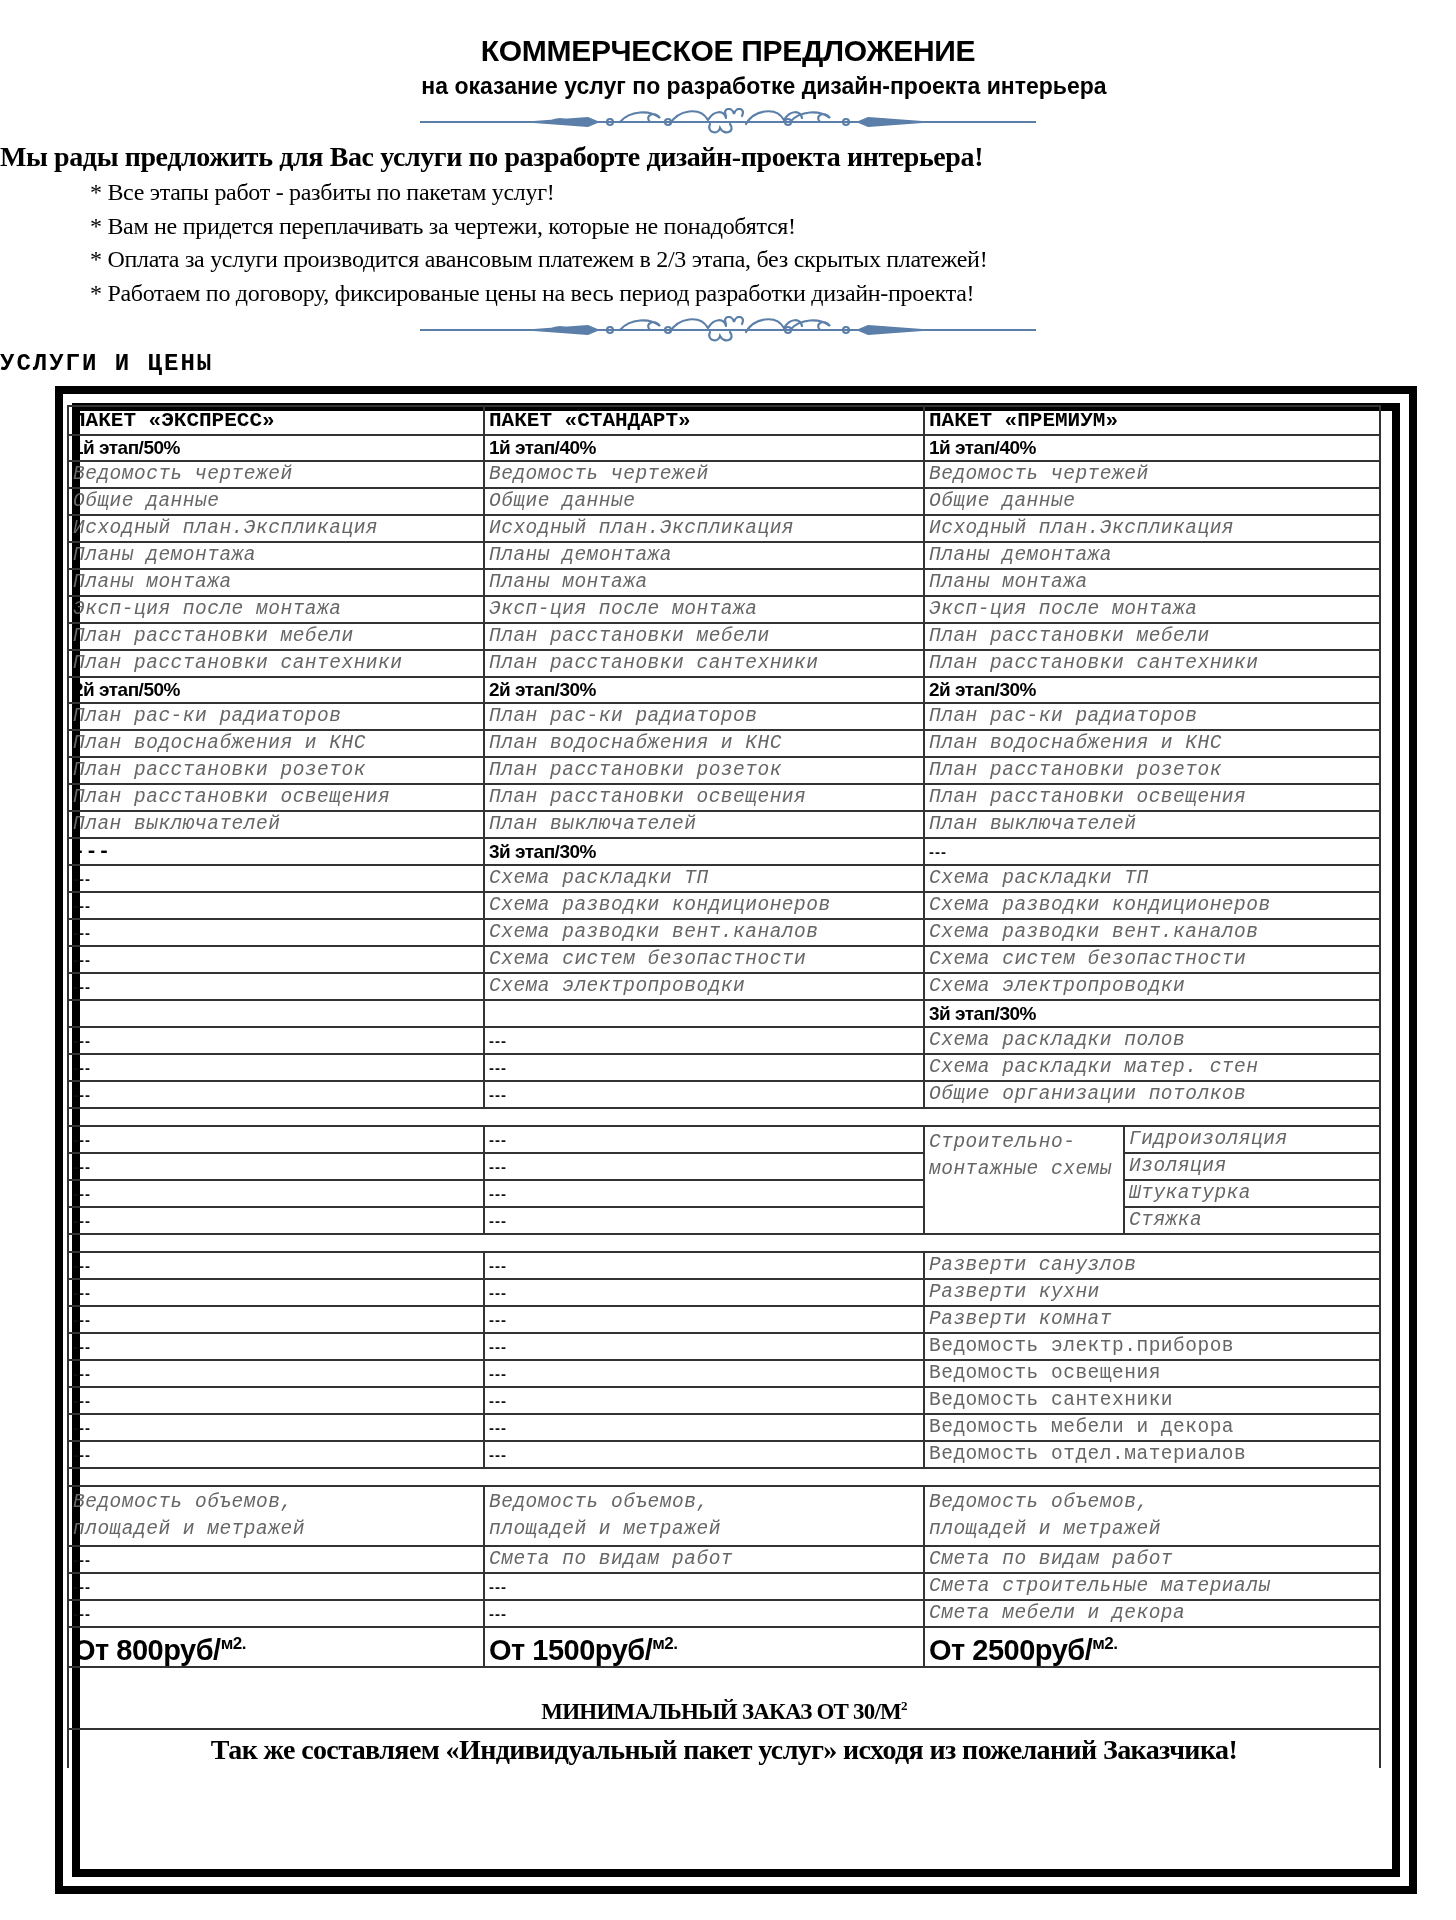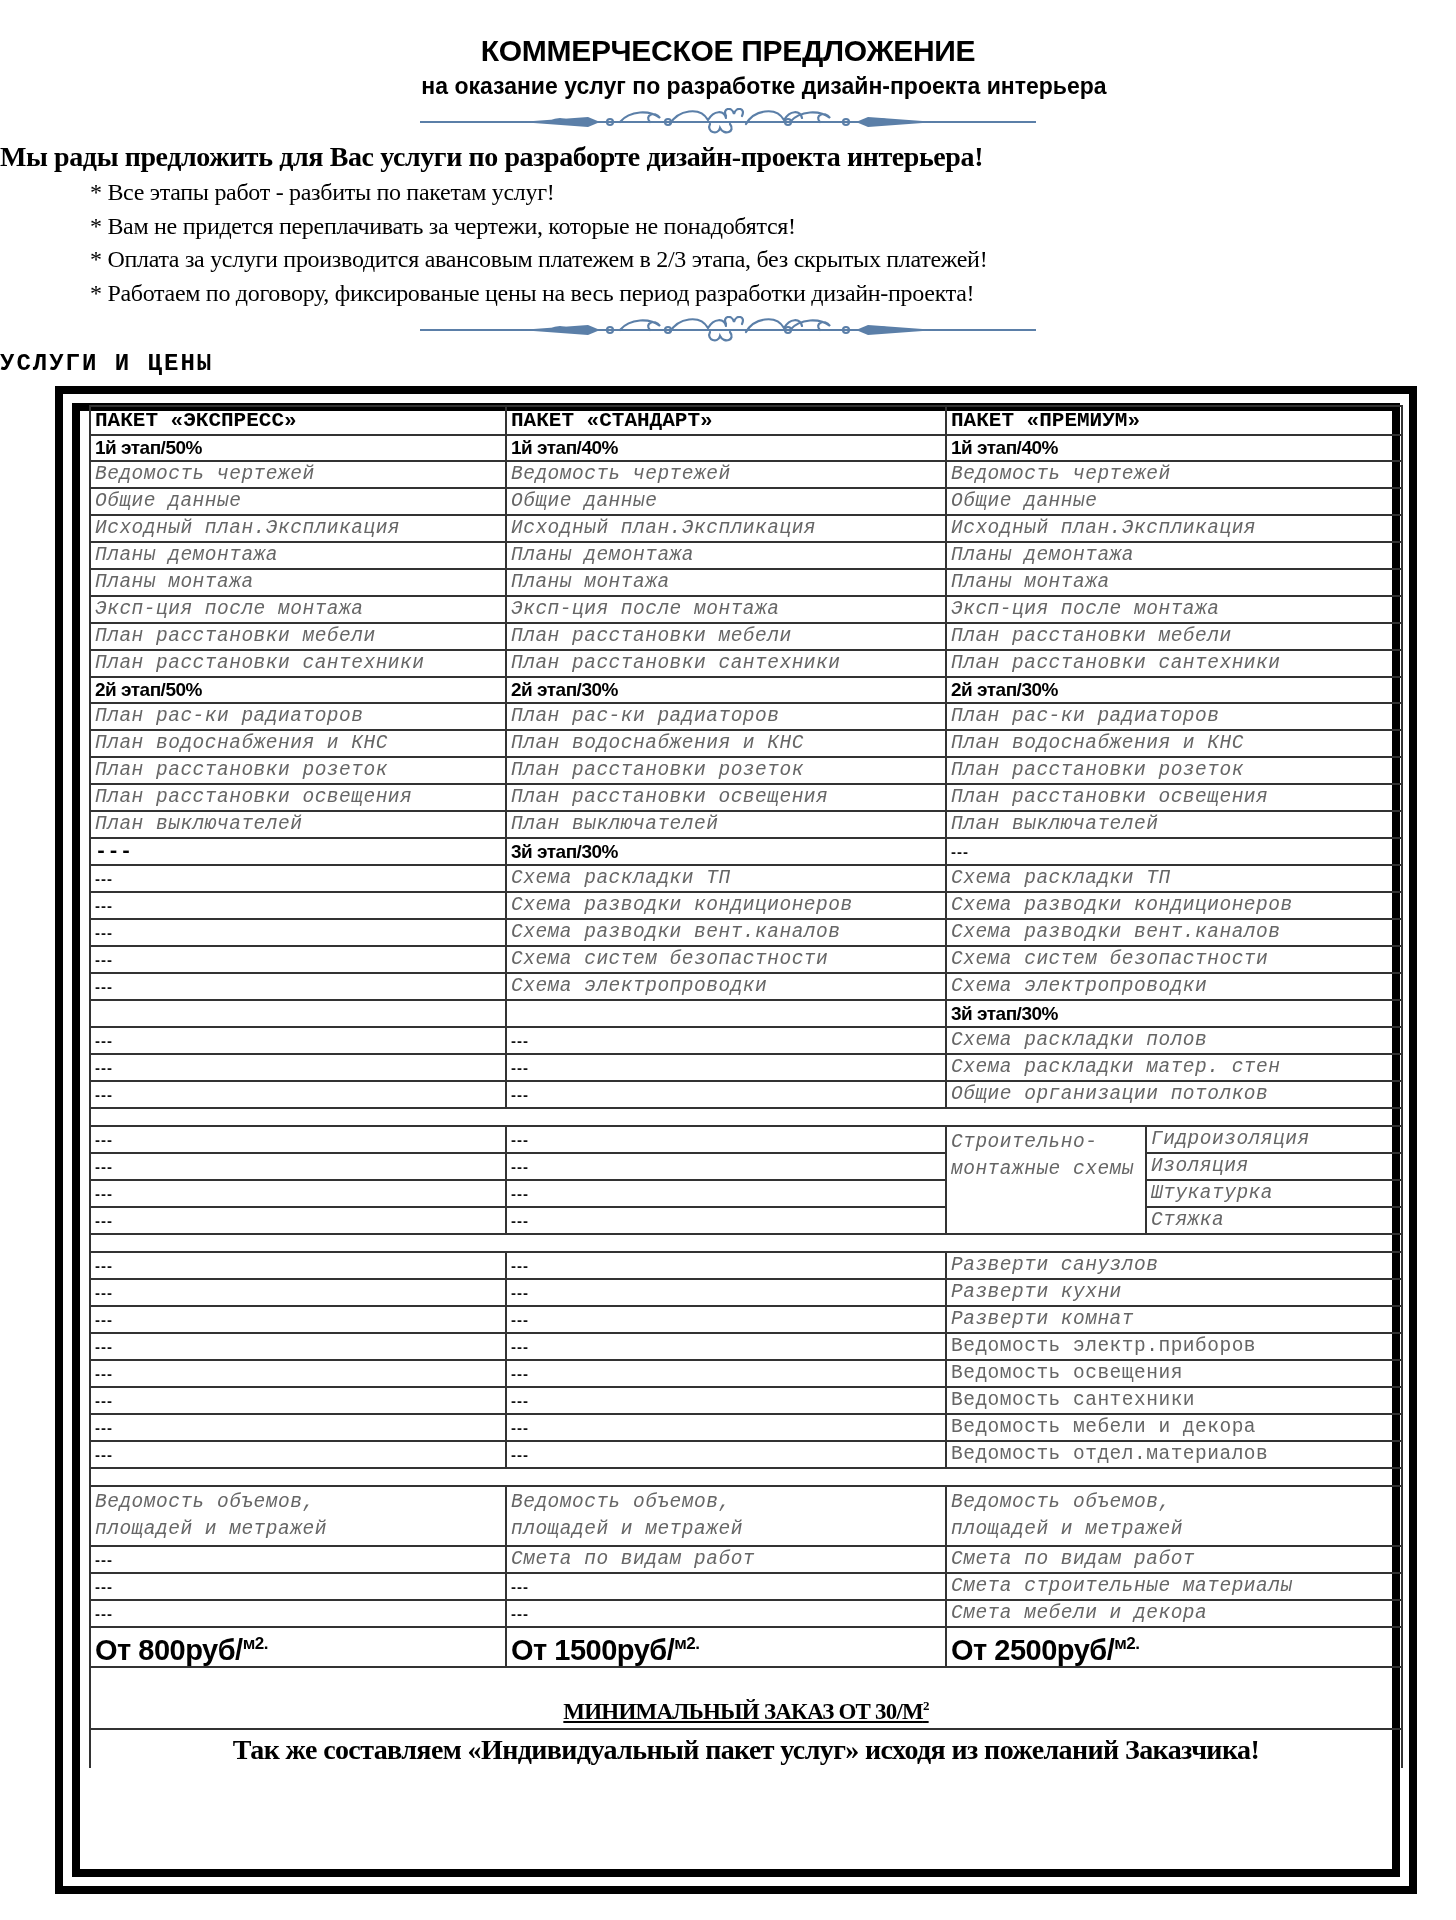--- a/index.html
+++ b/index.html
@@ -29,21 +29,21 @@
   }
   .frame-outer {
     position: absolute; left: 55px; top: 386px; width: 1346px; height: 1492px;
     border: 8px solid #000;
   }
   .frame-inner {
     position: absolute; left: 72px; top: 403px; width: 1312px; height: 1458px;
     border: 8px solid #000;
   }
   table.grid {
-    position: absolute; left: 89px; top: 405px; width: 1312px;
+    position: absolute; left: 67px; top: 405px; width: 1312px;
     border-collapse: collapse; table-layout: fixed;
   }
   table.grid td {
     border: 2px solid #333; height: 25px; padding: 0 4px; vertical-align: middle;
     white-space: nowrap; overflow: hidden;
     font-family: "Liberation Mono", monospace; font-style: italic; font-size: 19.5px; color: #666;
     letter-spacing: 0.5px; line-height: 25px;
   }
   table.grid td.head {
     font-family: "Liberation Mono", monospace; font-style: normal; font-weight: bold; font-size: 21px; color: #000;
@@ -64,21 +64,21 @@
   table.grid td.spacer { height: 16px; }
   table.grid td.two-line { line-height: 27px; height: 56px; white-space: normal; vertical-align: top; padding-top: 2px; }
   table.grid td.construct { vertical-align: top; white-space: normal; line-height: 27px; padding-top: 2px; }
   table.grid td.price {
     font-family: "Liberation Sans", sans-serif; font-style: normal; font-weight: bold; font-size: 29px; color: #000;
     text-align: left; height: 38px; letter-spacing: -0.5px;
   }
   table.grid td.price sup { font-size: 17px; vertical-align: 11px; font-weight: bold; }
   table.grid td.min-order {
     font-family: "Liberation Serif", serif; font-style: normal; font-weight: bold; font-size: 23px; color: #000;
-    text-align: center; height: 56px; vertical-align: bottom; padding-bottom: 4px; letter-spacing: -0.8px; text-decoration: underline;
+    text-align: center; height: 56px; vertical-align: bottom; padding-bottom: 4px; letter-spacing: -0.8px;
   }
   table.grid td.min-order sup { font-size: 13px; }
   table.grid td.individual {
     font-family: "Liberation Serif", serif; font-style: normal; font-weight: bold; font-size: 28px; color: #000;
     text-align: center; height: 38px; letter-spacing: -0.6px; border-bottom: none;
   }
 </style>
 </head>
 <body>
 

